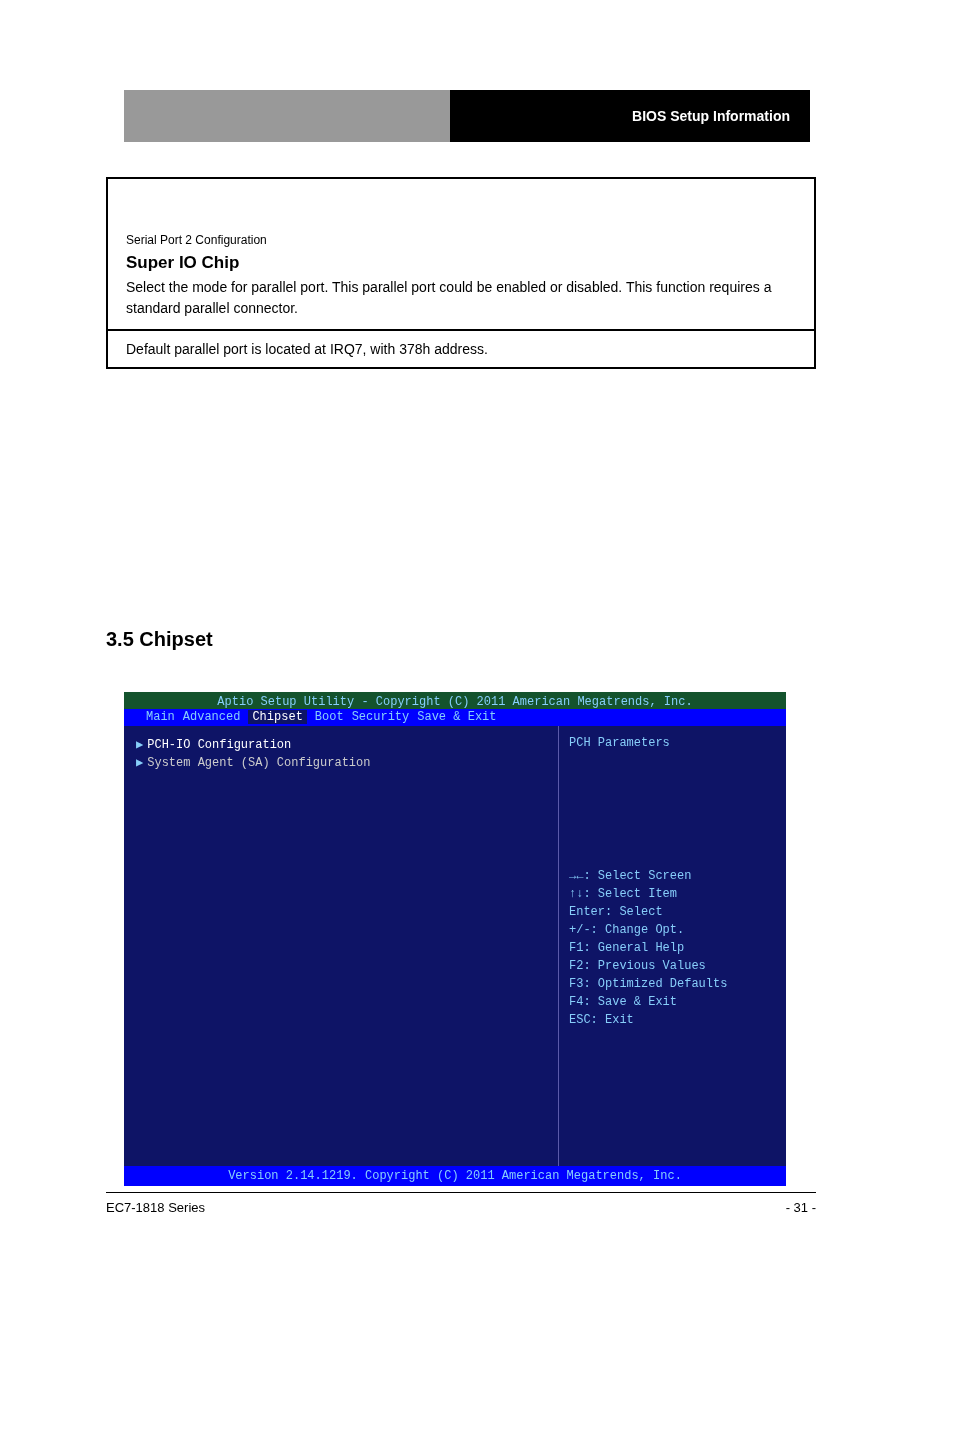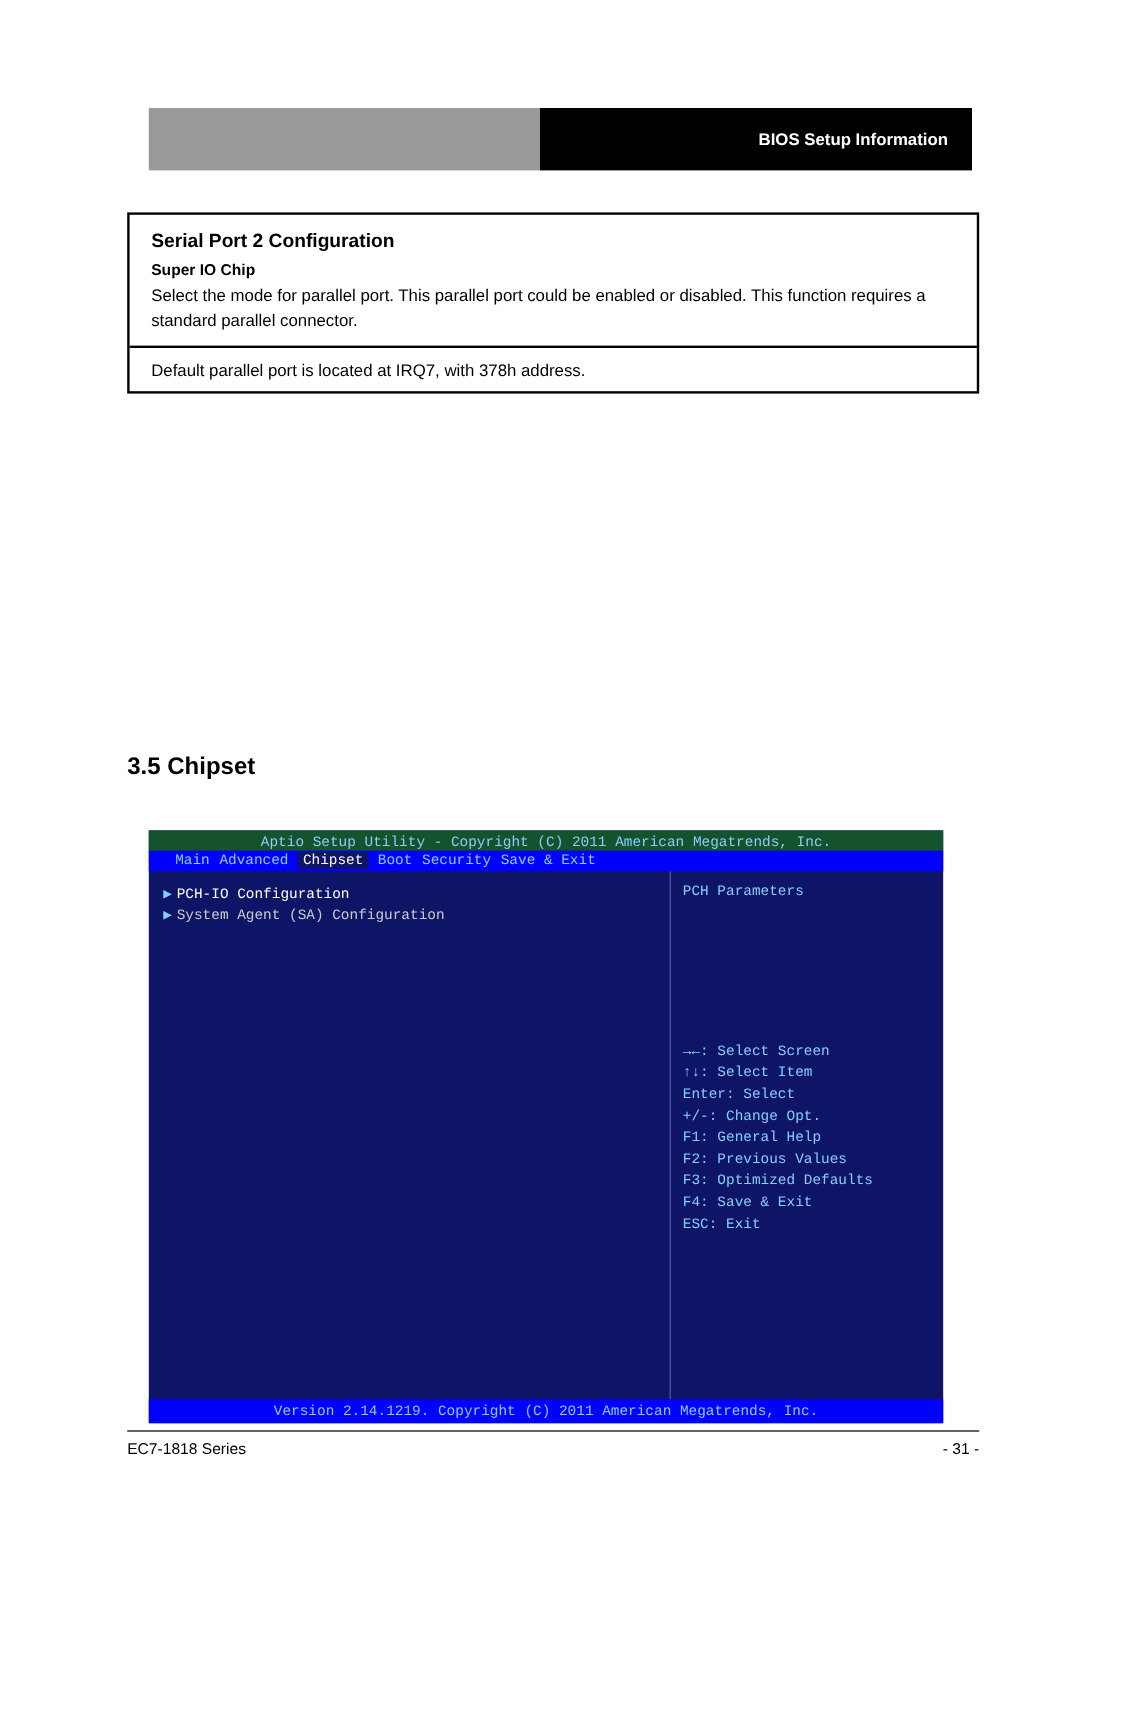--- a/index.html
+++ b/index.html
@@ -39,32 +39,33 @@
   position: absolute;
   top: 177px;
   left: 106px;
   width: 710px;
   border: 2px solid #000;
 }
 .config-main {
   padding: 14px 18px 10px 18px;
 }
 .config-title {
-  font-weight: bold;
-  font-size: 16px;
+  font-weight: normal;
+  font-size: 12px;
   margin-bottom: 6px;
+  margin-top: 40px;
 }
 .config-desc {
   font-size: 14px;
   line-height: 1.5;
   margin-bottom: 12px;
 }
 .config-sub {
   font-weight: bold;
-  font-size: 13px;
+  font-size: 17px;
   margin-bottom: 4px;
 }
 .config-subdesc {
   font-size: 14px;
   line-height: 1.5;
 }
 .config-table {
   display: flex;
   border-top: 2px solid #000;
 }

